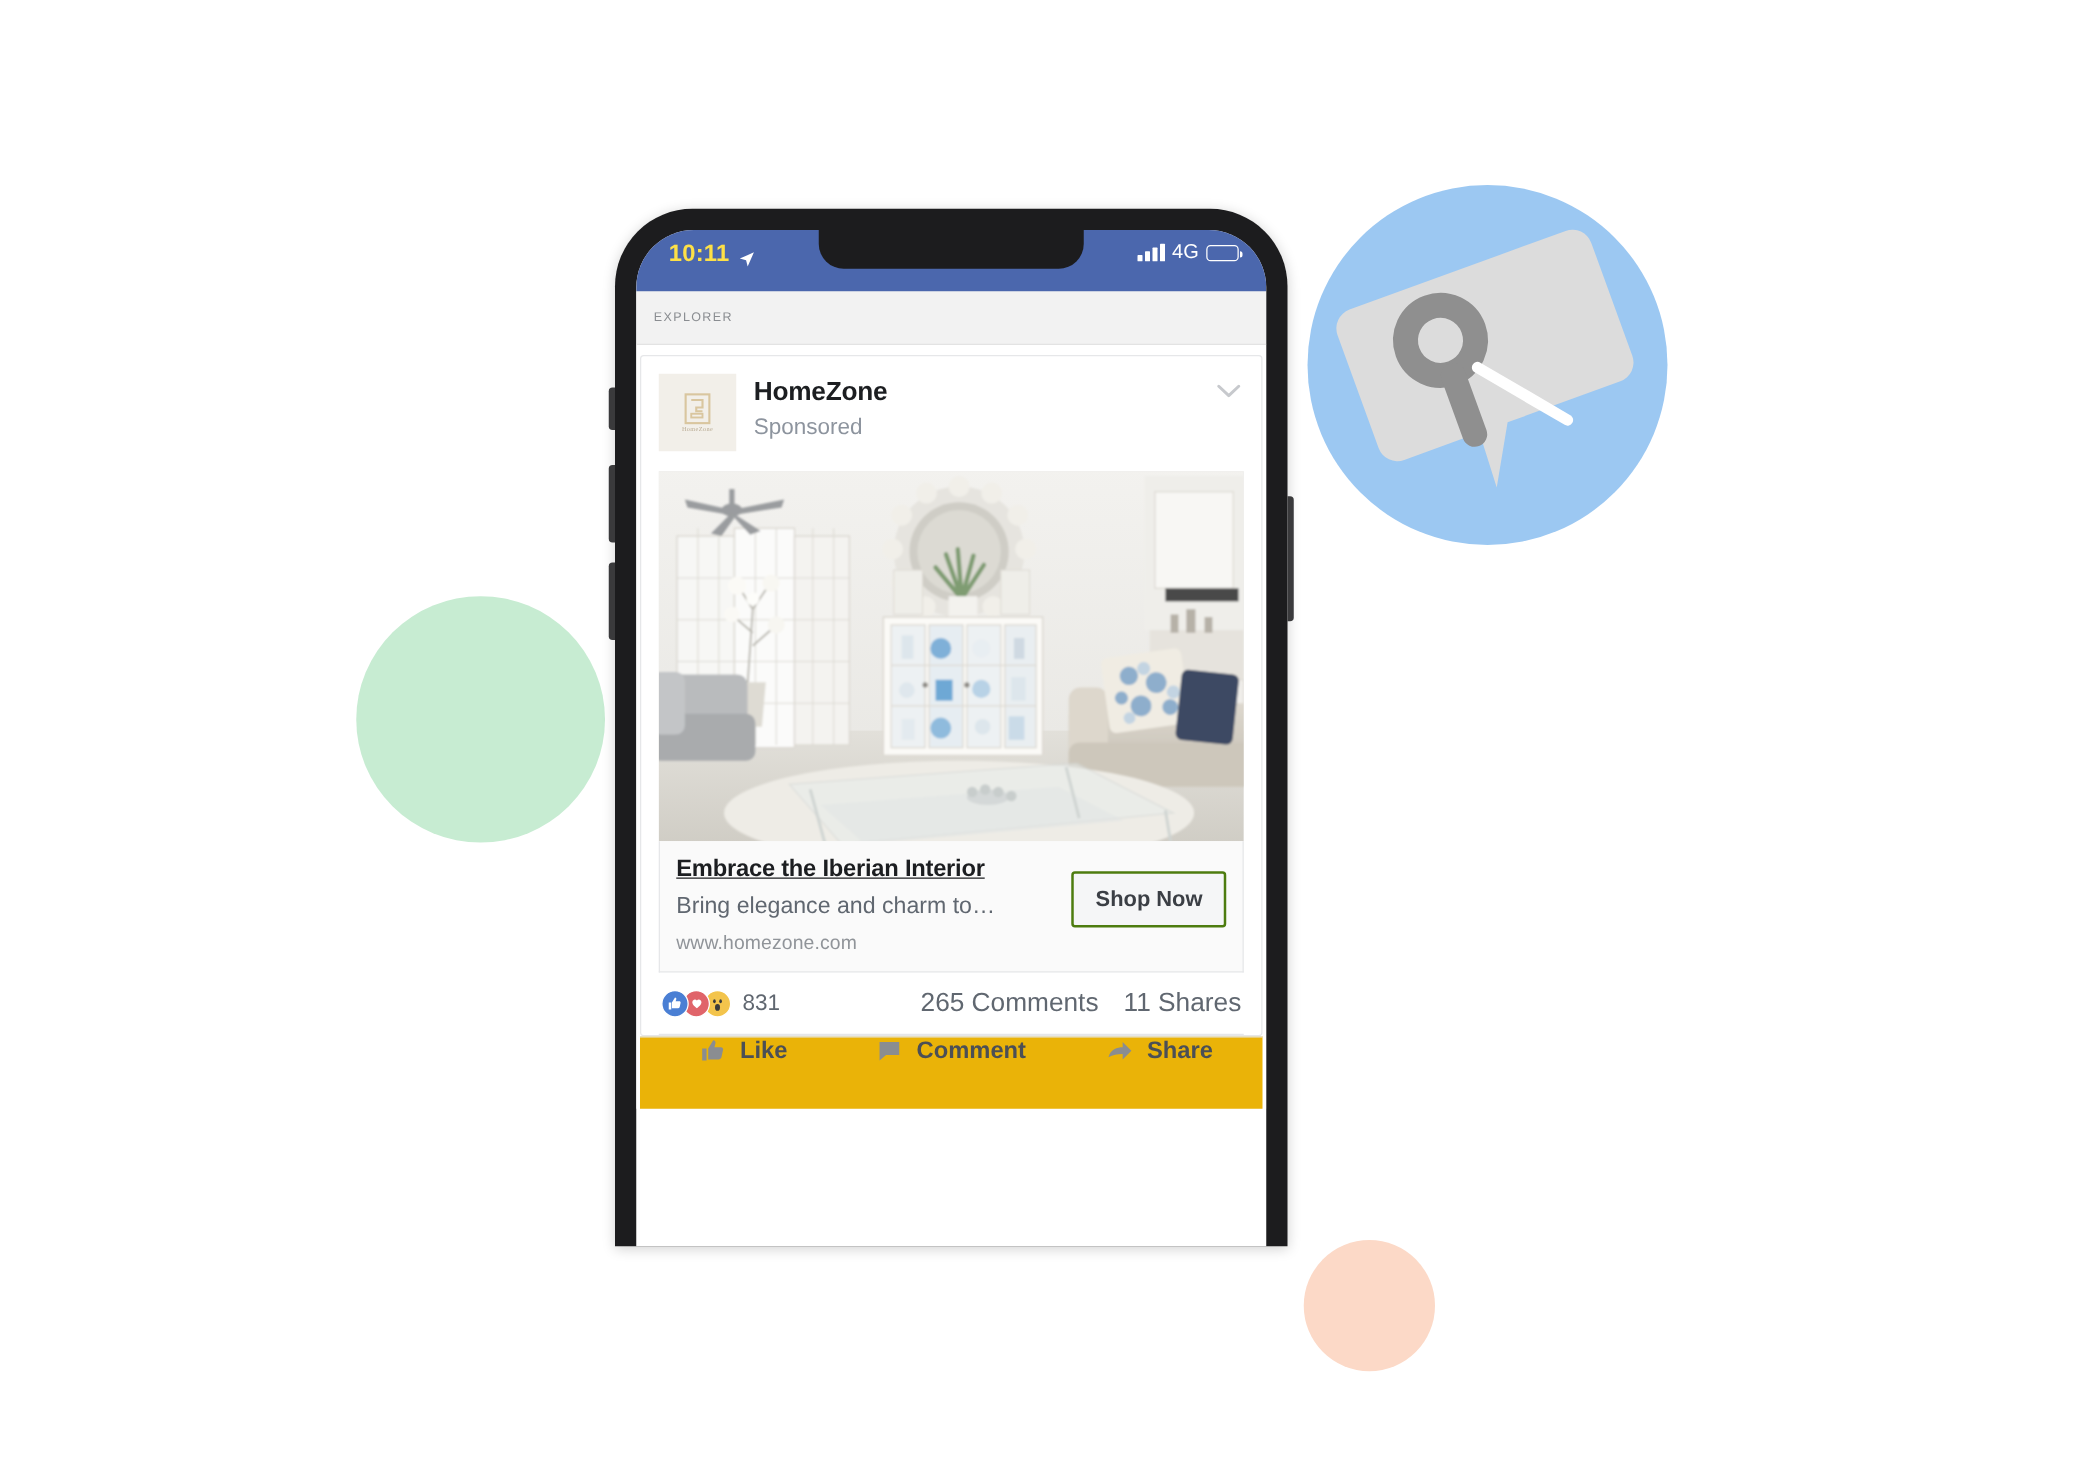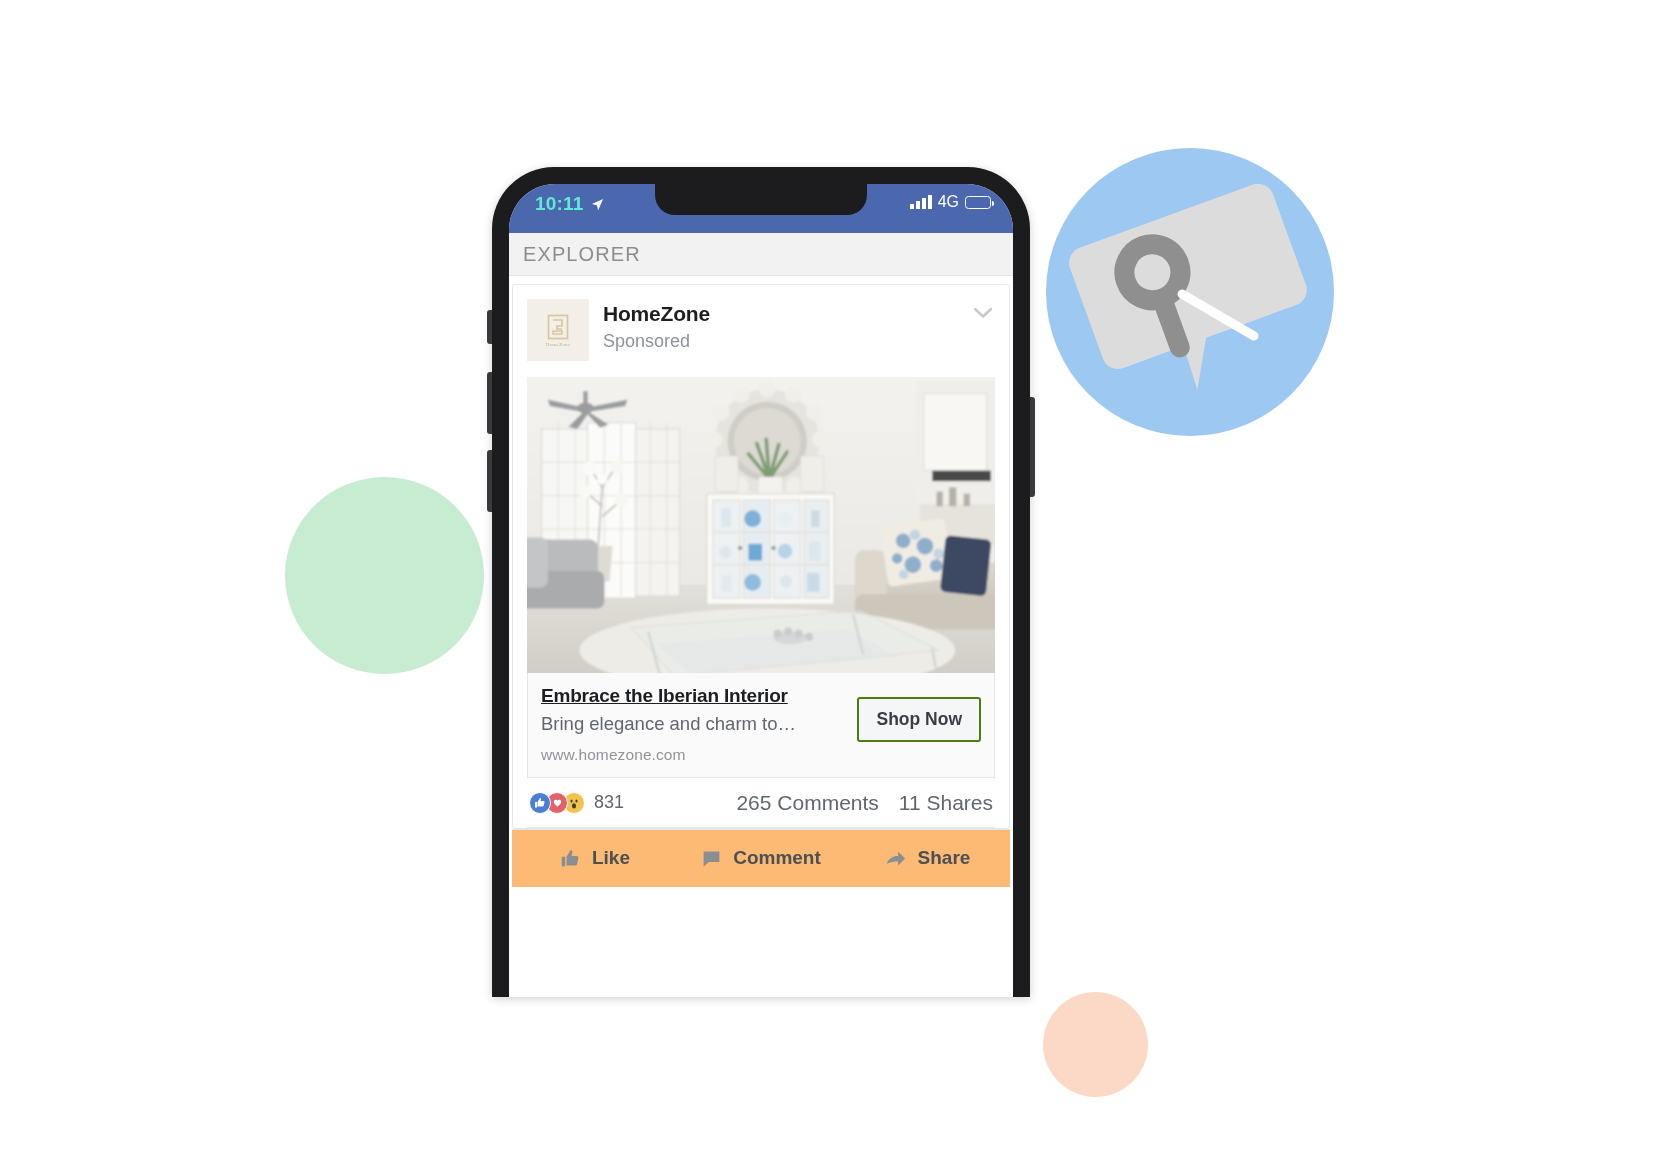--- a/index.html
+++ b/index.html
@@ -128,23 +128,23 @@
     height: 49px;
     background: #4b67ad;
     display: flex;
     align-items: flex-start;
     justify-content: space-between;
     padding: 9px 22px 0 26px;
     z-index: 20;
   }
   .status-left {
     display: flex;
-    align-items: center;
+    align-items: flex-end;
     gap: 6px;
-    color: #5eead4;
+    color: #fde047;
     font-size: 19px;
     font-weight: bold;
     letter-spacing: 0.2px;
   }
   .status-right {
     display: flex;
     align-items: center;
     gap: 6px;
     color: #ffffff;
     font-size: 16px;
@@ -195,21 +195,21 @@
   
   .explorer-bar {
     height: 43px;
     background: #f2f2f2;
     border-bottom: 1px solid #e3e3e3;
     display: flex;
     align-items: center;
     padding-left: 14px;
   }
   .explorer-bar .label {
-    font-size: 20px;
+    font-size: 10px;
     letter-spacing: 1.1px;
     color: #8a8d91;
     font-family: "Liberation Sans", sans-serif;
   }
 
   
   .feed {
     background: #ffffff;
     padding: 8px 2px 0 2px;
   }
@@ -378,24 +378,24 @@
   .engagement-right {
     margin-left: auto;
     display: flex;
     gap: 20px;
     font-size: 21px;
     color: #606770;
   }
 
   
   .action-bar {
-    background: #fdba74;
+    background: #eab308;
     border-top: 1px solid #ffffff;
     display: flex;
-    align-items: center;
+    align-items: flex-start;
     height: 58px;
     margin: 0 1px;
     border-top: 1px solid #e6e7e9;
   }
   .action {
     flex: 1;
     display: flex;
     align-items: center;
     justify-content: center;
     gap: 11px;

